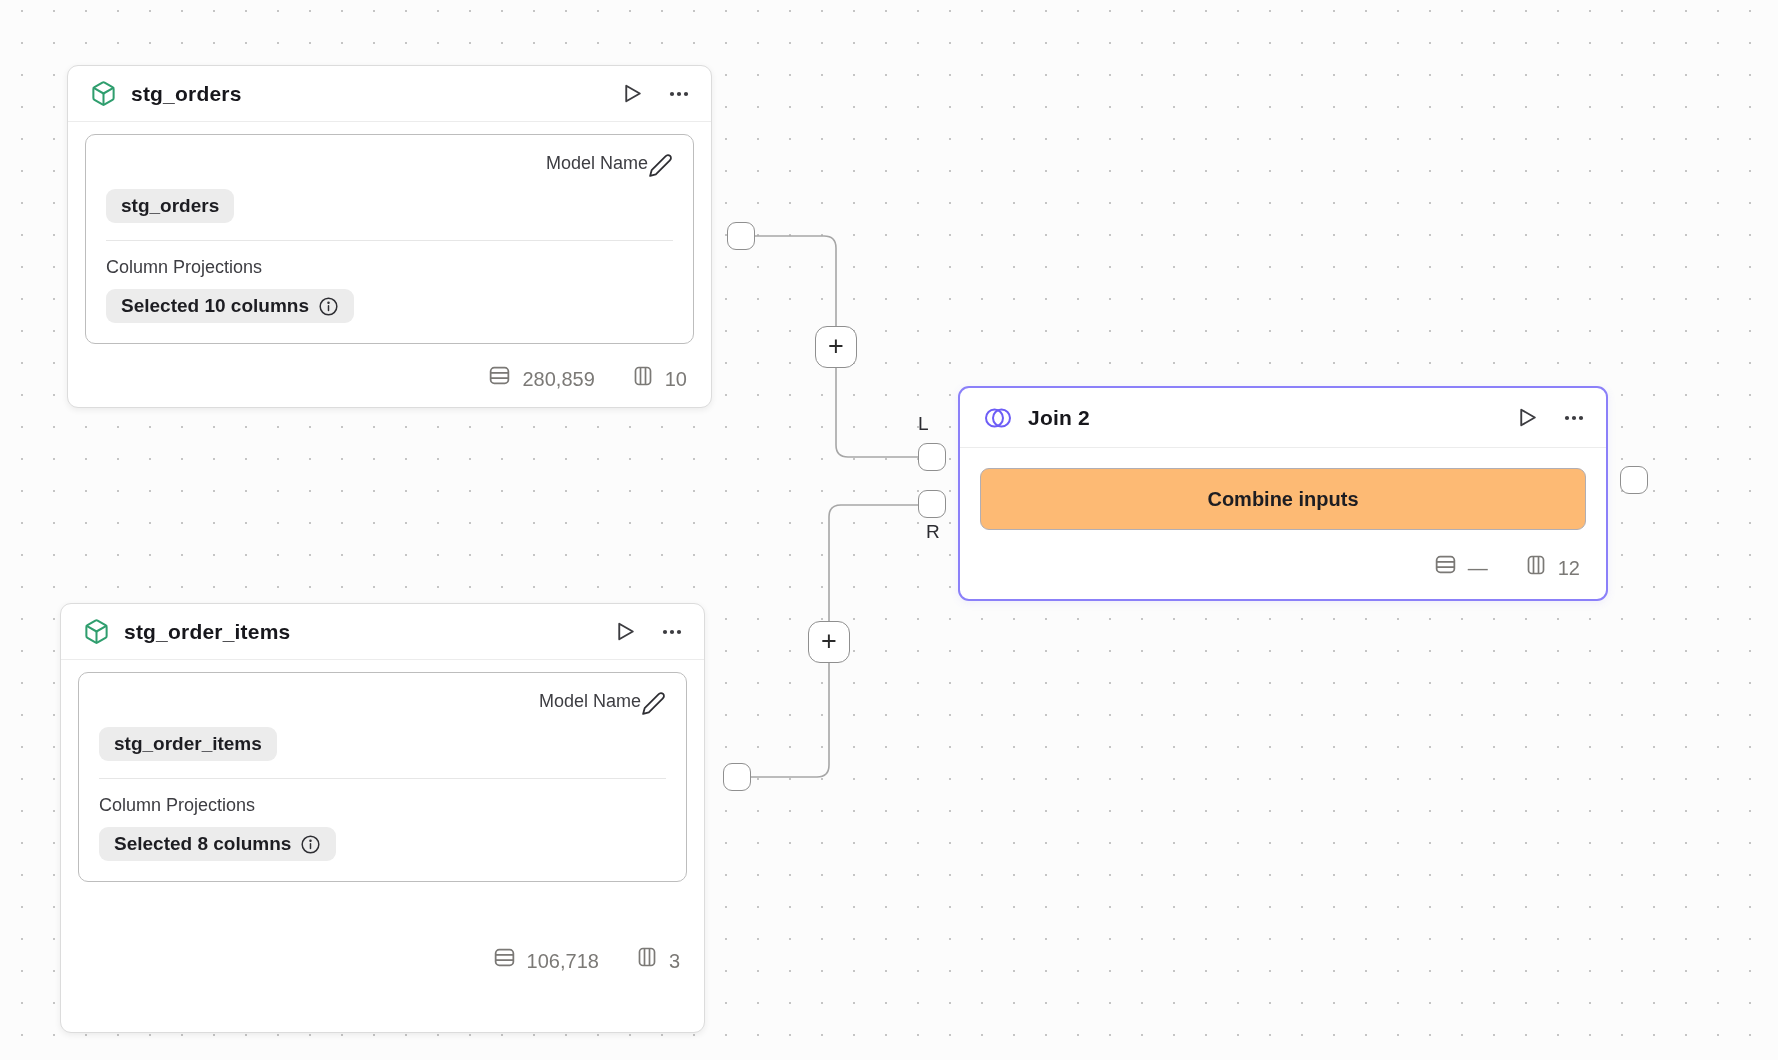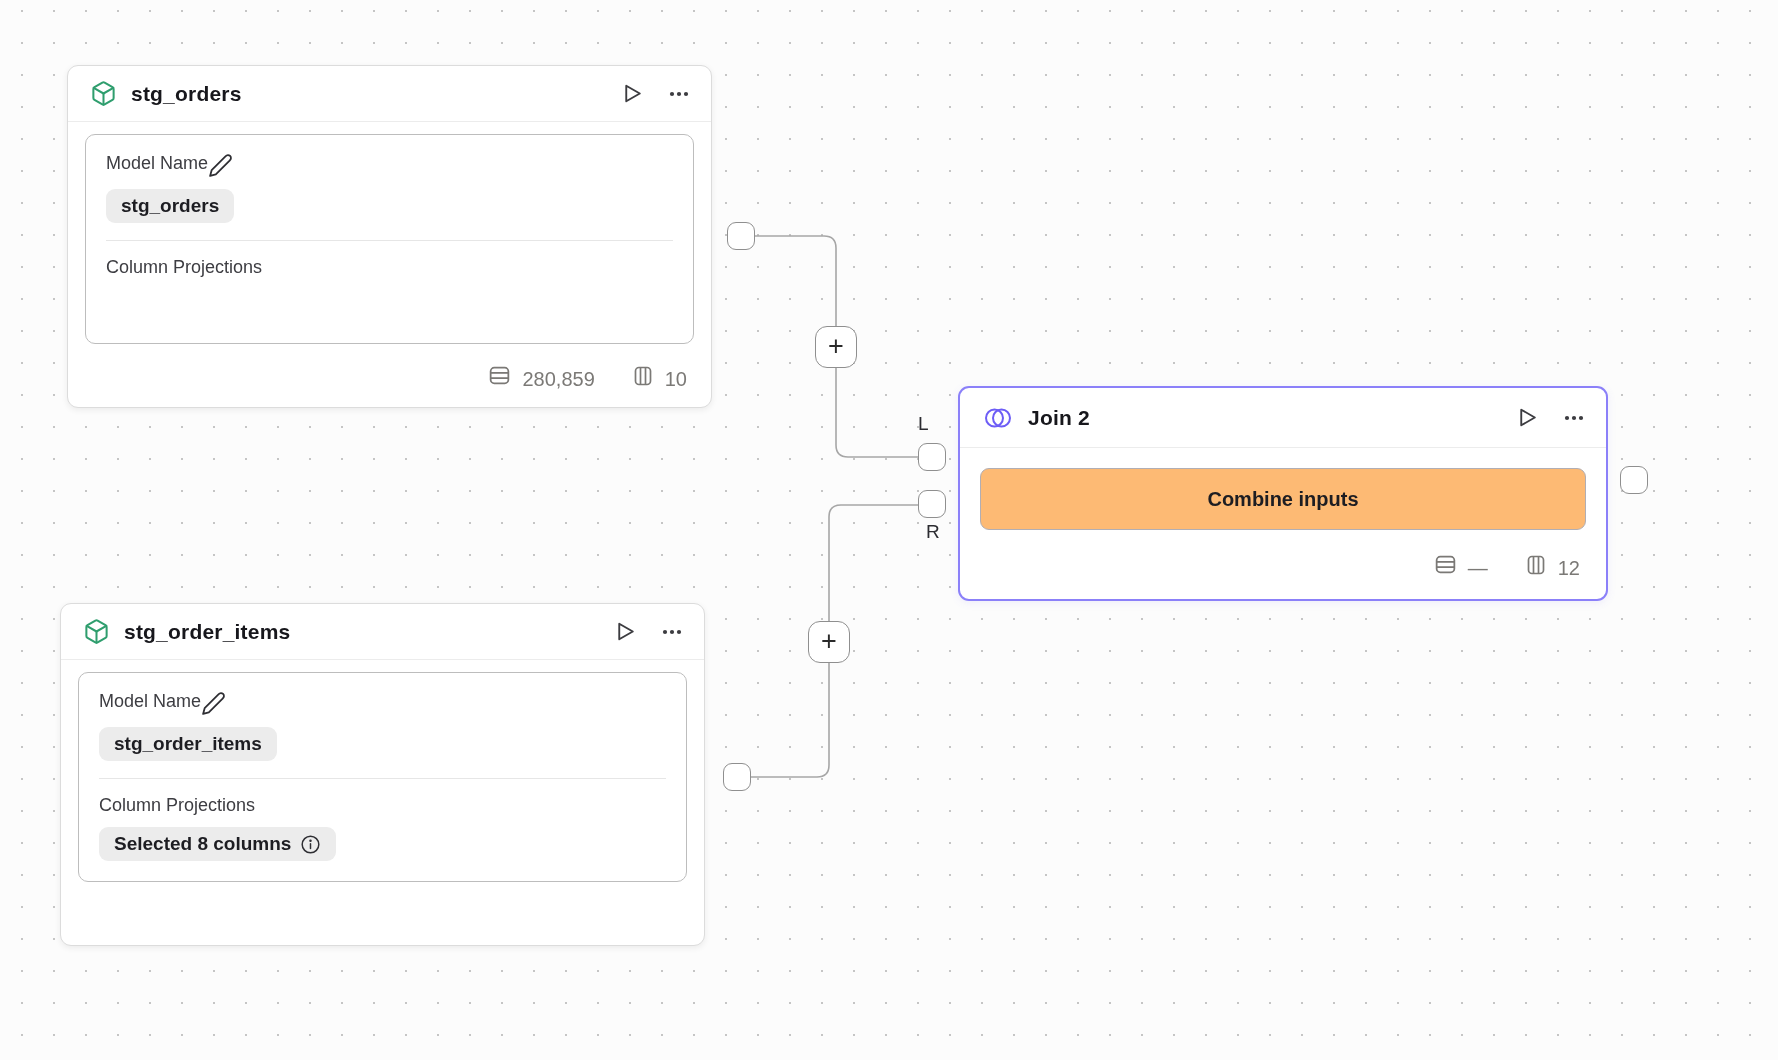--- a/index.html
+++ b/index.html
@@ -28,21 +28,21 @@
     padding:0 20px 0 22px; border-bottom:1px solid #ececec; gap:14px;
   }
   .node-title { flex:1; font-size:21px; font-weight:700; color:#17171c; letter-spacing:0.2px; }
   .hdr-actions { display:flex; align-items:center; gap:22px; }
   .icon-btn { background:none; border:none; cursor:pointer; display:flex; align-items:center; padding:0; }
 
   .inner-card {
     margin:12px 17px 0 17px; border:1px solid #bdbdbd; border-radius:10px;
     padding:18px 20px 20px 20px; background:#fff; height:210px;
   }
-  .label-row { display:flex; align-items:flex-start; justify-content:flex-start; }
+  .label-row { display:flex; align-items:flex-start; justify-content:flex-end; }
   .field-label { font-size:18px; color:#3d3d42; font-weight:500; }
   .chip {
     display:inline-flex; align-items:center; gap:9px; margin-top:11px;
     background:#ececec; border-radius:9px; padding:6px 15px;
     font-size:19px; font-weight:700; color:#1d1d22;
   }
   .card-divider { border:none; border-top:1px solid #e6e6e6; margin:17px 0 16px 0; }
 
   .node-footer {
     flex:1; display:flex; align-items:center; justify-content:flex-end;
@@ -119,40 +119,48 @@
           <svg width="25" height="25" viewBox="0 0 24 24" fill="none" stroke="#2e2e33" stroke-width="1.7" stroke-linecap="round" stroke-linejoin="round">
               <path d="M17 3a2.85 2.83 0 1 1 4 4L7.5 20.5 2 22l1.5-5.5Z"></path>
             </svg>
         </button>
       </div>
       <span class="chip">
         <span>stg_orders</span>
       </span>
       <hr class="card-divider">
       <div class="field-label">Column Projections</div>
+      <span class="chip">
+        <span>Selected 10 columns</span>
+        <svg width="21" height="21" viewBox="0 0 24 24" fill="none" stroke="#2e2e33" stroke-width="1.7" stroke-linecap="round">
+            <circle cx="12" cy="12" r="9.5"></circle>
+            <line x1="12" y1="11" x2="12" y2="16.5"></line>
+            <circle cx="12" cy="7.6" r="0.6" fill="#2e2e33"></circle>
+          </svg>
+      </span>
     </div>
 
     <div class="node-footer">
       <svg width="25" height="25" viewBox="0 0 24 24" fill="none" stroke="#7b7976" stroke-width="1.7">
           <rect x="3.5" y="4.5" width="17" height="15" rx="3.5"></rect>
           <line x1="3.5" y1="9.5" x2="20.5" y2="9.5"></line>
           <line x1="3.5" y1="14.5" x2="20.5" y2="14.5"></line>
         </svg>
       <span class="stat-num">280,859</span>
       <span class="stat-gap"></span>
       <svg width="24" height="24" viewBox="0 0 24 24" fill="none" stroke="#7b7976" stroke-width="1.7">
           <rect x="4.5" y="3.5" width="15" height="17" rx="3.5"></rect>
           <line x1="9.5" y1="3.5" x2="9.5" y2="20.5"></line>
           <line x1="14.5" y1="3.5" x2="14.5" y2="20.5"></line>
         </svg>
       <span class="stat-num">10</span>
     </div>
   </div>
 
-  <div class="node" style="left:60px; top:603px; width:645px; height:343px;">
+  <div class="node" style="left:60px; top:603px; width:645px; height:430px;">
     <div class="node-header">
       <span style="display:flex;">
         <svg width="27" height="27" viewBox="0 0 24 24" fill="none" stroke="#2f9e6e" stroke-width="1.8" stroke-linecap="round" stroke-linejoin="round">
           <path d="M21 8a2 2 0 0 0-1-1.73l-7-4a2 2 0 0 0-2 0l-7 4A2 2 0 0 0 3 8v8a2 2 0 0 0 1 1.73l7 4a2 2 0 0 0 2 0l7-4A2 2 0 0 0 21 16Z"></path>
           <path d="m3.3 7 8.7 5 8.7-5"></path>
             <path d="M12 22V12"></path>
         </svg>
       </span>
       <span class="node-title">stg_order_items</span>
       <span class="hdr-actions">
@@ -188,20 +196,35 @@
       <span class="chip">
         <span>Selected 8 columns</span>
         <svg width="21" height="21" viewBox="0 0 24 24" fill="none" stroke="#2e2e33" stroke-width="1.7" stroke-linecap="round">
             <circle cx="12" cy="12" r="9.5"></circle>
             <line x1="12" y1="11" x2="12" y2="16.5"></line>
             <circle cx="12" cy="7.6" r="0.6" fill="#2e2e33"></circle>
           </svg>
       </span>
     </div>
 
+    <div class="node-footer">
+      <svg width="25" height="25" viewBox="0 0 24 24" fill="none" stroke="#7b7976" stroke-width="1.7">
+          <rect x="3.5" y="4.5" width="17" height="15" rx="3.5"></rect>
+          <line x1="3.5" y1="9.5" x2="20.5" y2="9.5"></line>
+          <line x1="3.5" y1="14.5" x2="20.5" y2="14.5"></line>
+        </svg>
+      <span class="stat-num">106,718</span>
+      <span class="stat-gap"></span>
+      <svg width="24" height="24" viewBox="0 0 24 24" fill="none" stroke="#7b7976" stroke-width="1.7">
+          <rect x="4.5" y="3.5" width="15" height="17" rx="3.5"></rect>
+          <line x1="9.5" y1="3.5" x2="9.5" y2="20.5"></line>
+          <line x1="14.5" y1="3.5" x2="14.5" y2="20.5"></line>
+        </svg>
+      <span class="stat-num">3</span>
+    </div>
   </div>
 
   <div class="node join-node" style="left:958px; top:386px; width:650px; height:215px;">
     <div class="node-header">
       <span style="display:flex;">
         <svg width="32" height="24" viewBox="0 0 32 24" fill="none" stroke="#6d5df6" stroke-width="2">
           <circle cx="12.5" cy="12" r="8.5"></circle>
             <circle cx="19.5" cy="12" r="8.5"></circle>
         </svg>
       </span>

